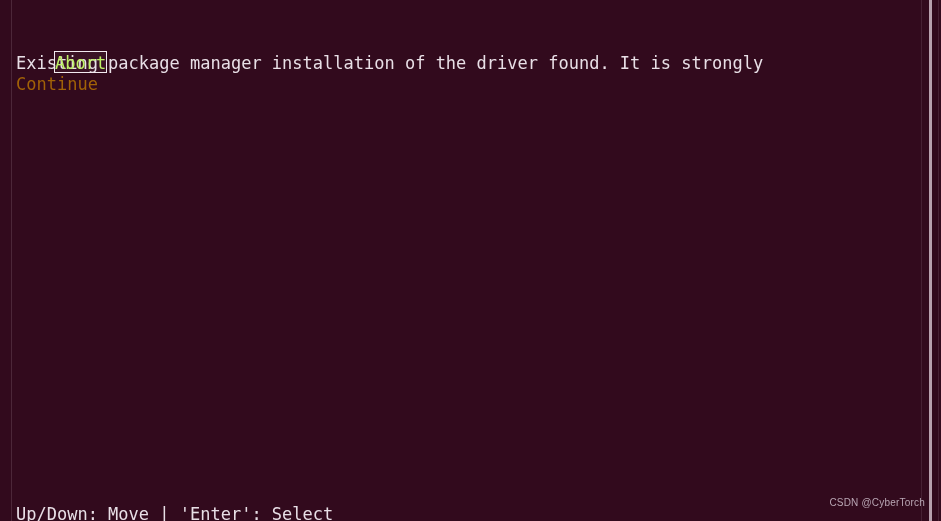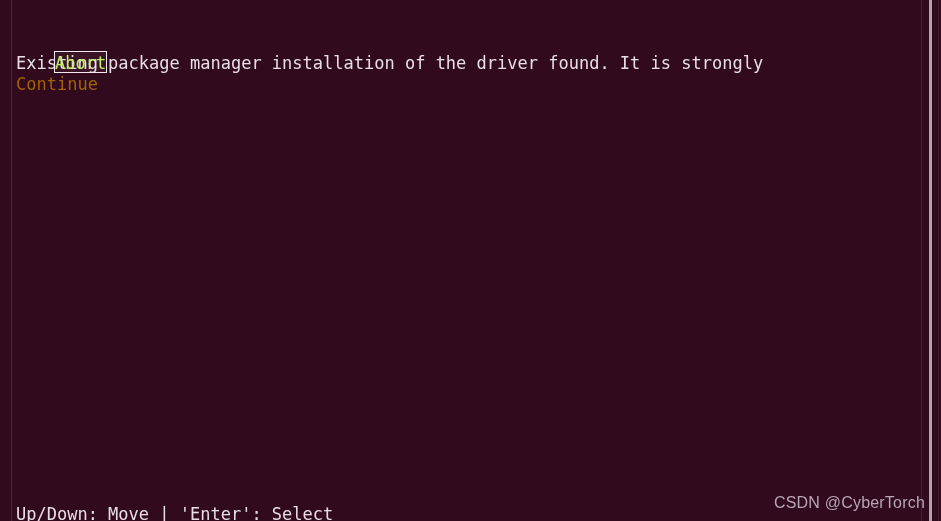--- a/index.html
+++ b/index.html
@@ -98,21 +98,21 @@
     white-space: pre;
     color: #e8dfe6;
   }
 
   
   .watermark {
     position: absolute;
     right: 16px;
     top: 493px;
     font-family: "Liberation Sans", "DejaVu Sans", sans-serif;
-    font-size: 16px;
+    font-size: 10px;
     line-height: 20px;
     color: #b9a6b4;
     letter-spacing: 0.2px;
     white-space: pre;
   }
 </style>
 </head>
 <body>
 
 <div id="terminal">

